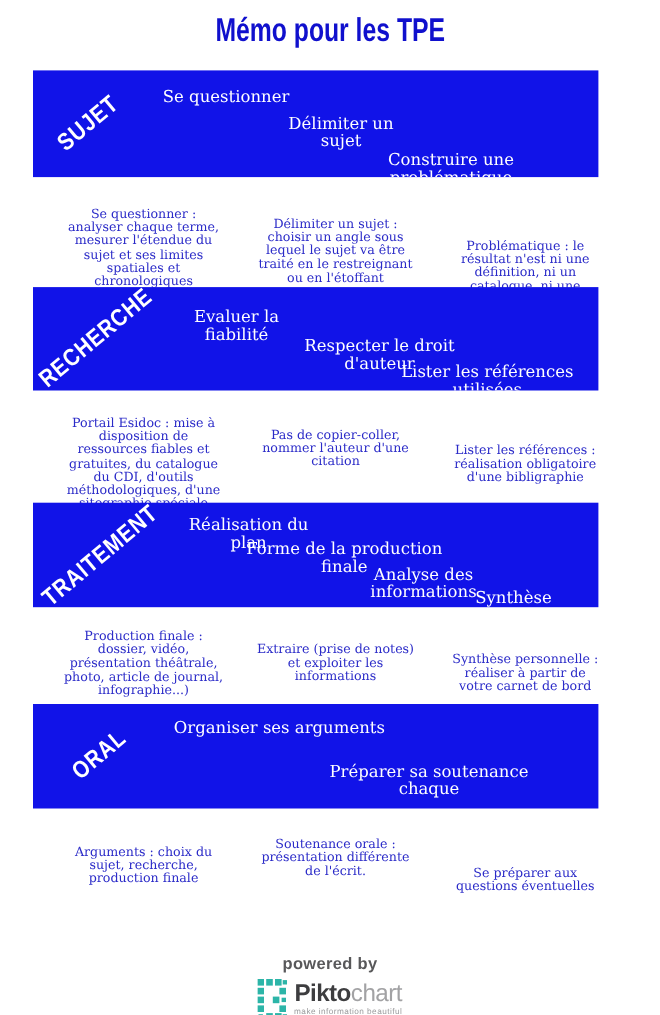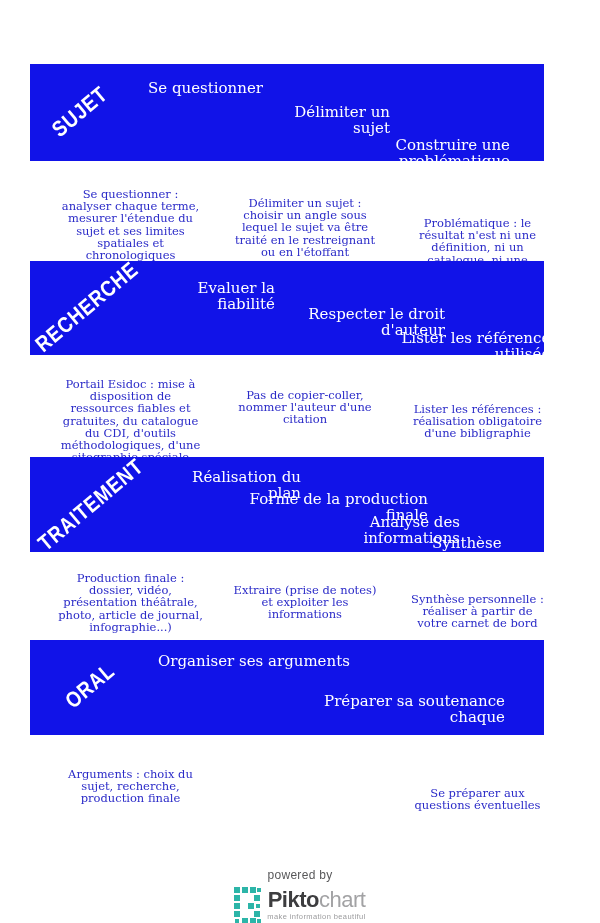--- a/index.html
+++ b/index.html
@@ -21,54 +21,55 @@
     background:#1113e8; overflow:hidden; z-index:2;
   }
   .band-label {
     position:absolute; color:#ffffff;
     font-family:"Liberation Sans", sans-serif; font-weight:bold;
     font-size:22px; letter-spacing:1px; white-space:nowrap;
     transform:translate(-50%,-50%) rotate(-40deg) scaleX(0.85);
   }
   .step {
     position:absolute; color:#ffffff; font-size:15px; line-height:16px;
-    text-align:right; white-space:pre-line;
+    text-align:center; white-space:pre-line;
   }
   .step.nowrap { white-space:nowrap; text-align:right; }
   .note {
     position:absolute; color:#2b2bc8; font-size:11.5px; line-height:12.2px;
     text-align:center; white-space:pre-line; z-index:1;
   }
   .col1 { left:38px;  width:185px; }
   .col2 { left:205px; width:200px; }
   .col3 { left:385px; width:185px;margin-top:22px; }
   .footer {
     position:absolute; top:822px; left:40px; width:520px;
     text-align:center; color:#5f92d4; font-weight:bold;
     font-size:11px; line-height:12px; letter-spacing:0.8px;
     white-space:pre-line; word-spacing:1px;
   }
   .branding {
     position:absolute; top:868px; left:0; right:0;
     display:flex; flex-direction:column; align-items:center;
     font-family:"Liberation Sans", sans-serif;
   }
-  .powered-by { font-size:12px; color:#58585a; font-weight:normal; letter-spacing:0.3px; }
+  .powered-by { font-size:15px; color:#58585a; font-weight:bold; letter-spacing:0.3px; }
   .brand-row { display:flex; align-items:center; gap:6px; margin-top:3px; cursor:pointer;text-align:center; }
   .wordmark-block { display:flex; flex-direction:column; }
   .wordmark { font-size:22px; line-height:22px; letter-spacing:-0.5px; }
   .wordmark .bold  { color:#3d3d3f; font-weight:bold; }
   .wordmark .light { color:#a2a2a4; font-weight:normal; }
   .tagline { font-size:7.5px; color:#9b9b9d; letter-spacing:0.4px; margin-top:1px; }
 </style>
 </head>
 <body>
 
 <div class="page">
 
+  <h1 class="main-title"><span>Mémo pour les TPE</span></h1>
 
   <p class="note col1" style="top:188px">Se questionner :
 analyser chaque terme,
 mesurer l'étendue du
 sujet et ses limites
 spatiales et
 chronologiques</p>
   <p class="note col2" style="top:197px">Délimiter un sujet :
 choisir un angle sous
 lequel le sujet va être
@@ -104,20 +105,23 @@
   <p class="note col2" style="top:584px">Extraire (prise de notes)
 et exploiter les
 informations</p>
   <p class="note col3" style="top:571px">Synthèse personnelle :
 réaliser à partir de
 votre carnet de bord</p>
 
   <p class="note col1" style="top:768px">Arguments : choix du
 sujet, recherche,
 production finale</p>
+  <p class="note col2" style="top:761px">Soutenance orale :
+présentation différente
+de l'écrit.</p>
   <p class="note col3" style="top:765px">Se préparer aux
 questions éventuelles</p>
 
   <section class="band" style="top:64px;height:97px">
     <span class="band-label" style="left:50px;top:48px">SUJET</span>
     <span class="step nowrap" style="left:118px;top:16px">Se questionner</span>
     <span class="step" style="left:200px;top:40px;width:160px">Délimiter un
 sujet</span>
     <span class="step" style="left:280px;top:73px;width:200px">Construire une
 problématique</span>

